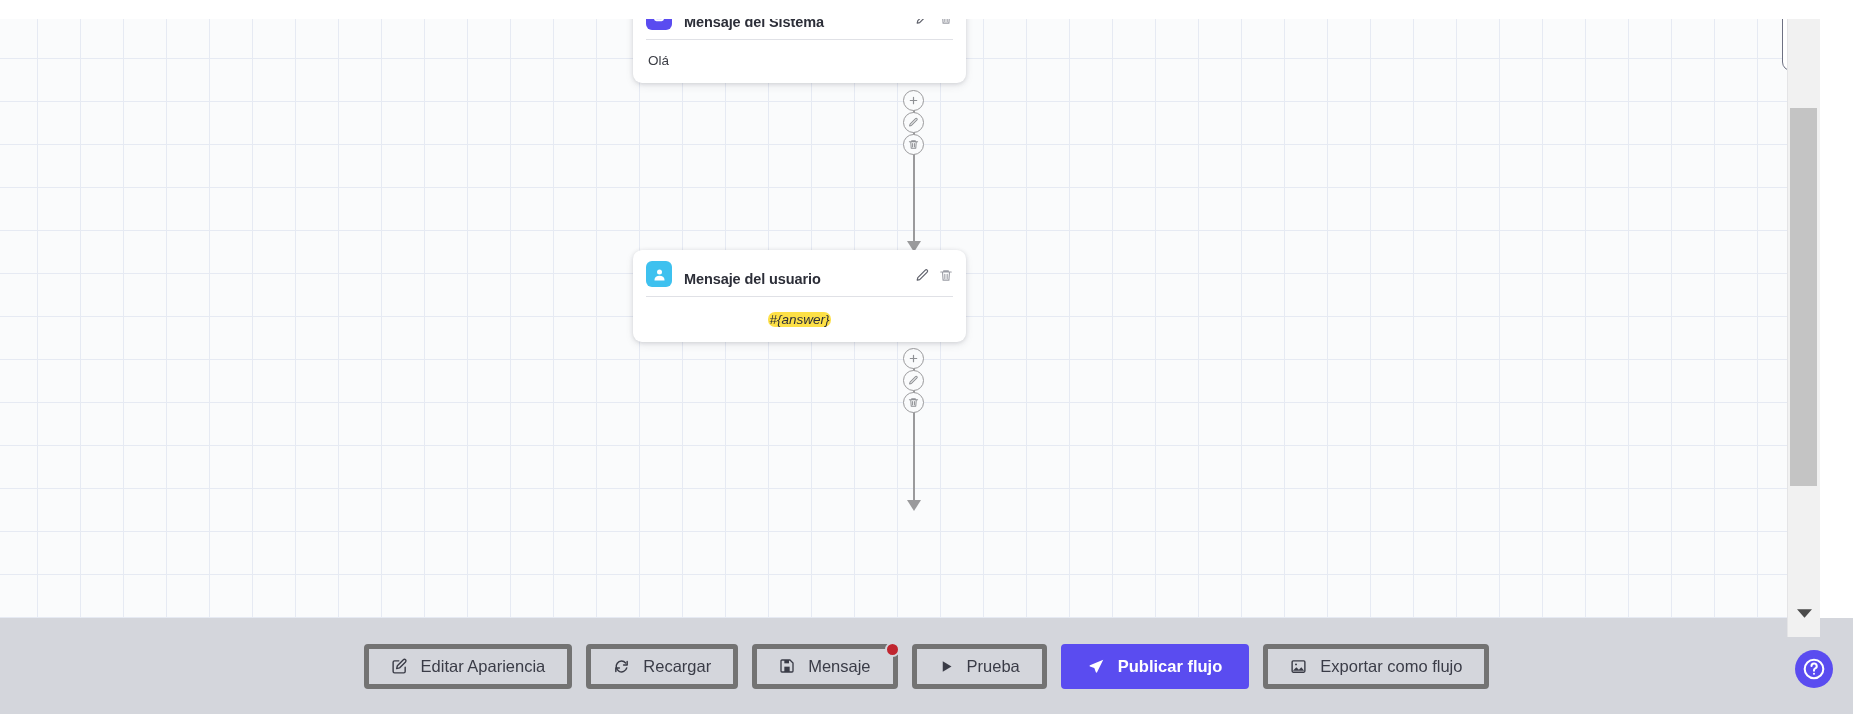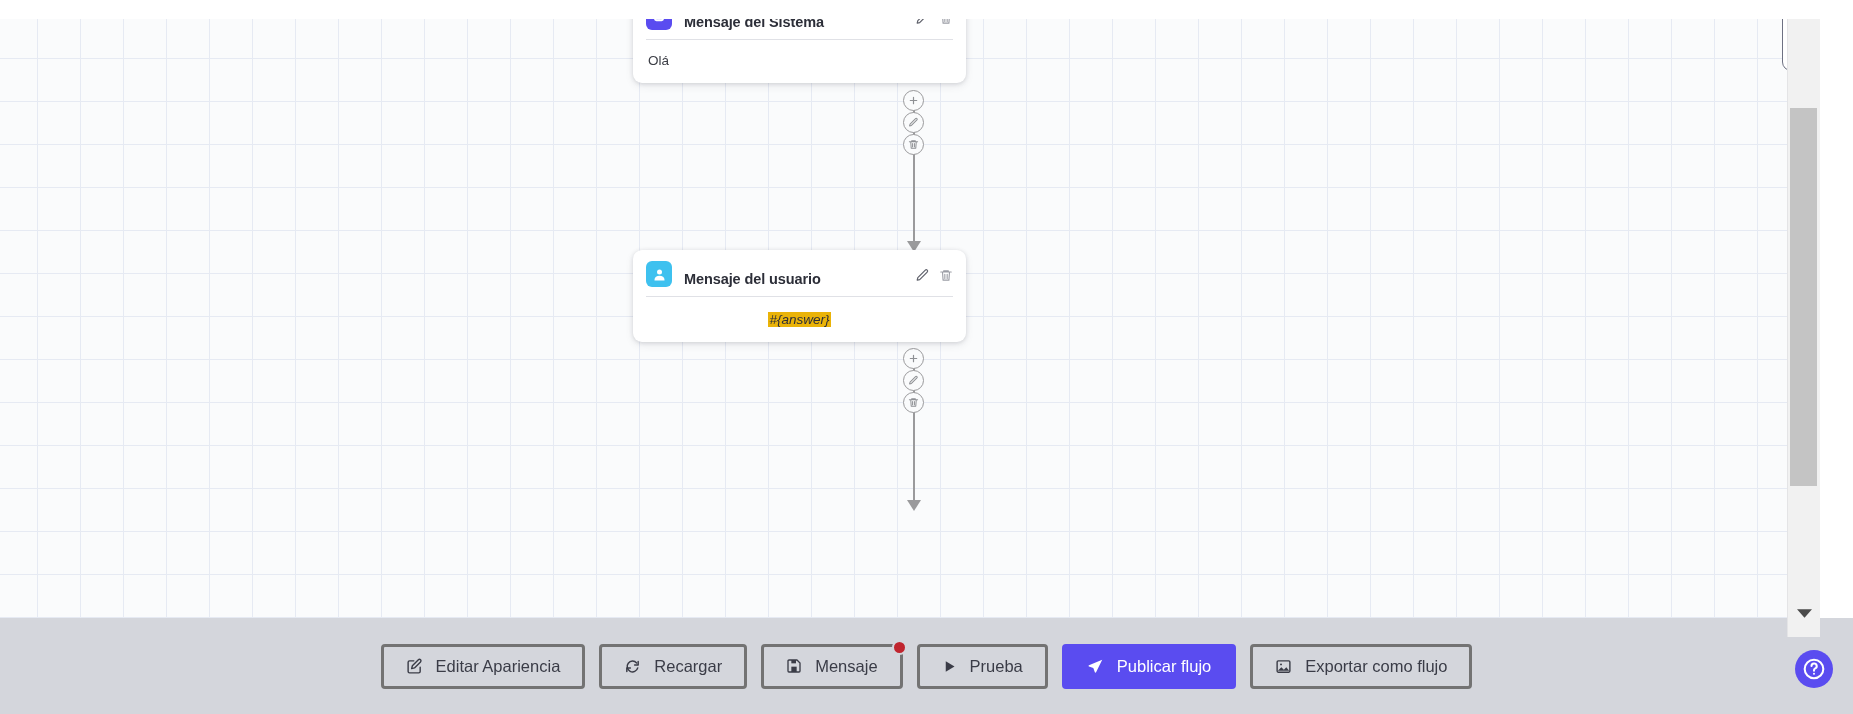--- a/index.html
+++ b/index.html
@@ -74,23 +74,24 @@
   }
   .node-body {
     padding: 13px 15px 15px 15px;
     font-size: 13.5px;
     color: #3c3e46;
     min-height: 30px;
   }
   .node-body.centered { text-align: center; padding-top: 15px; }
   .tok {
     font-style: italic;
-    background: #eab308;
+    background: #fde047;
     color: #2c2e38;
     padding: 0 1px;
+    border-radius: 7px;
   }
 
   
   .conn-line {
     position: absolute;
     width: 2px;
     background: #9a9a9c;
     z-index: 1;
   }
   .conn-arrow {
@@ -167,38 +168,38 @@
     height: 96px;
     background: #d4d6dc;
     display: flex;
     align-items: center;
     justify-content: center;
     gap: 14px;
   }
   .tbtn {
     position: relative;
     height: 45px;
-    border: 3px solid #737373;
+    border: 5px solid #737373;
     border-radius: 4px;
     background: #d4d6dc;
     display: flex;
     align-items: center;
     justify-content: center;
     gap: 13px;
     padding: 0 22px;
     font-size: 16.5px;
     color: #3a3c47;
     cursor: pointer;
     white-space: nowrap;
   }
   .tbtn.primary {
     background: #5a4cf0;
     border-color: #5a4cf0;
     color: #ffffff;
-    font-weight: normal;
+    font-weight: bold;
   }
   .tbtn .tico { display: flex; align-items: center; }
   .badge-dot {
     position: absolute;
     top: -7px; right: -7px;
     width: 15px; height: 15px;
     border-radius: 50%;
     background: #c0252f;
     border: 2px solid #d4d6dc;
   }

